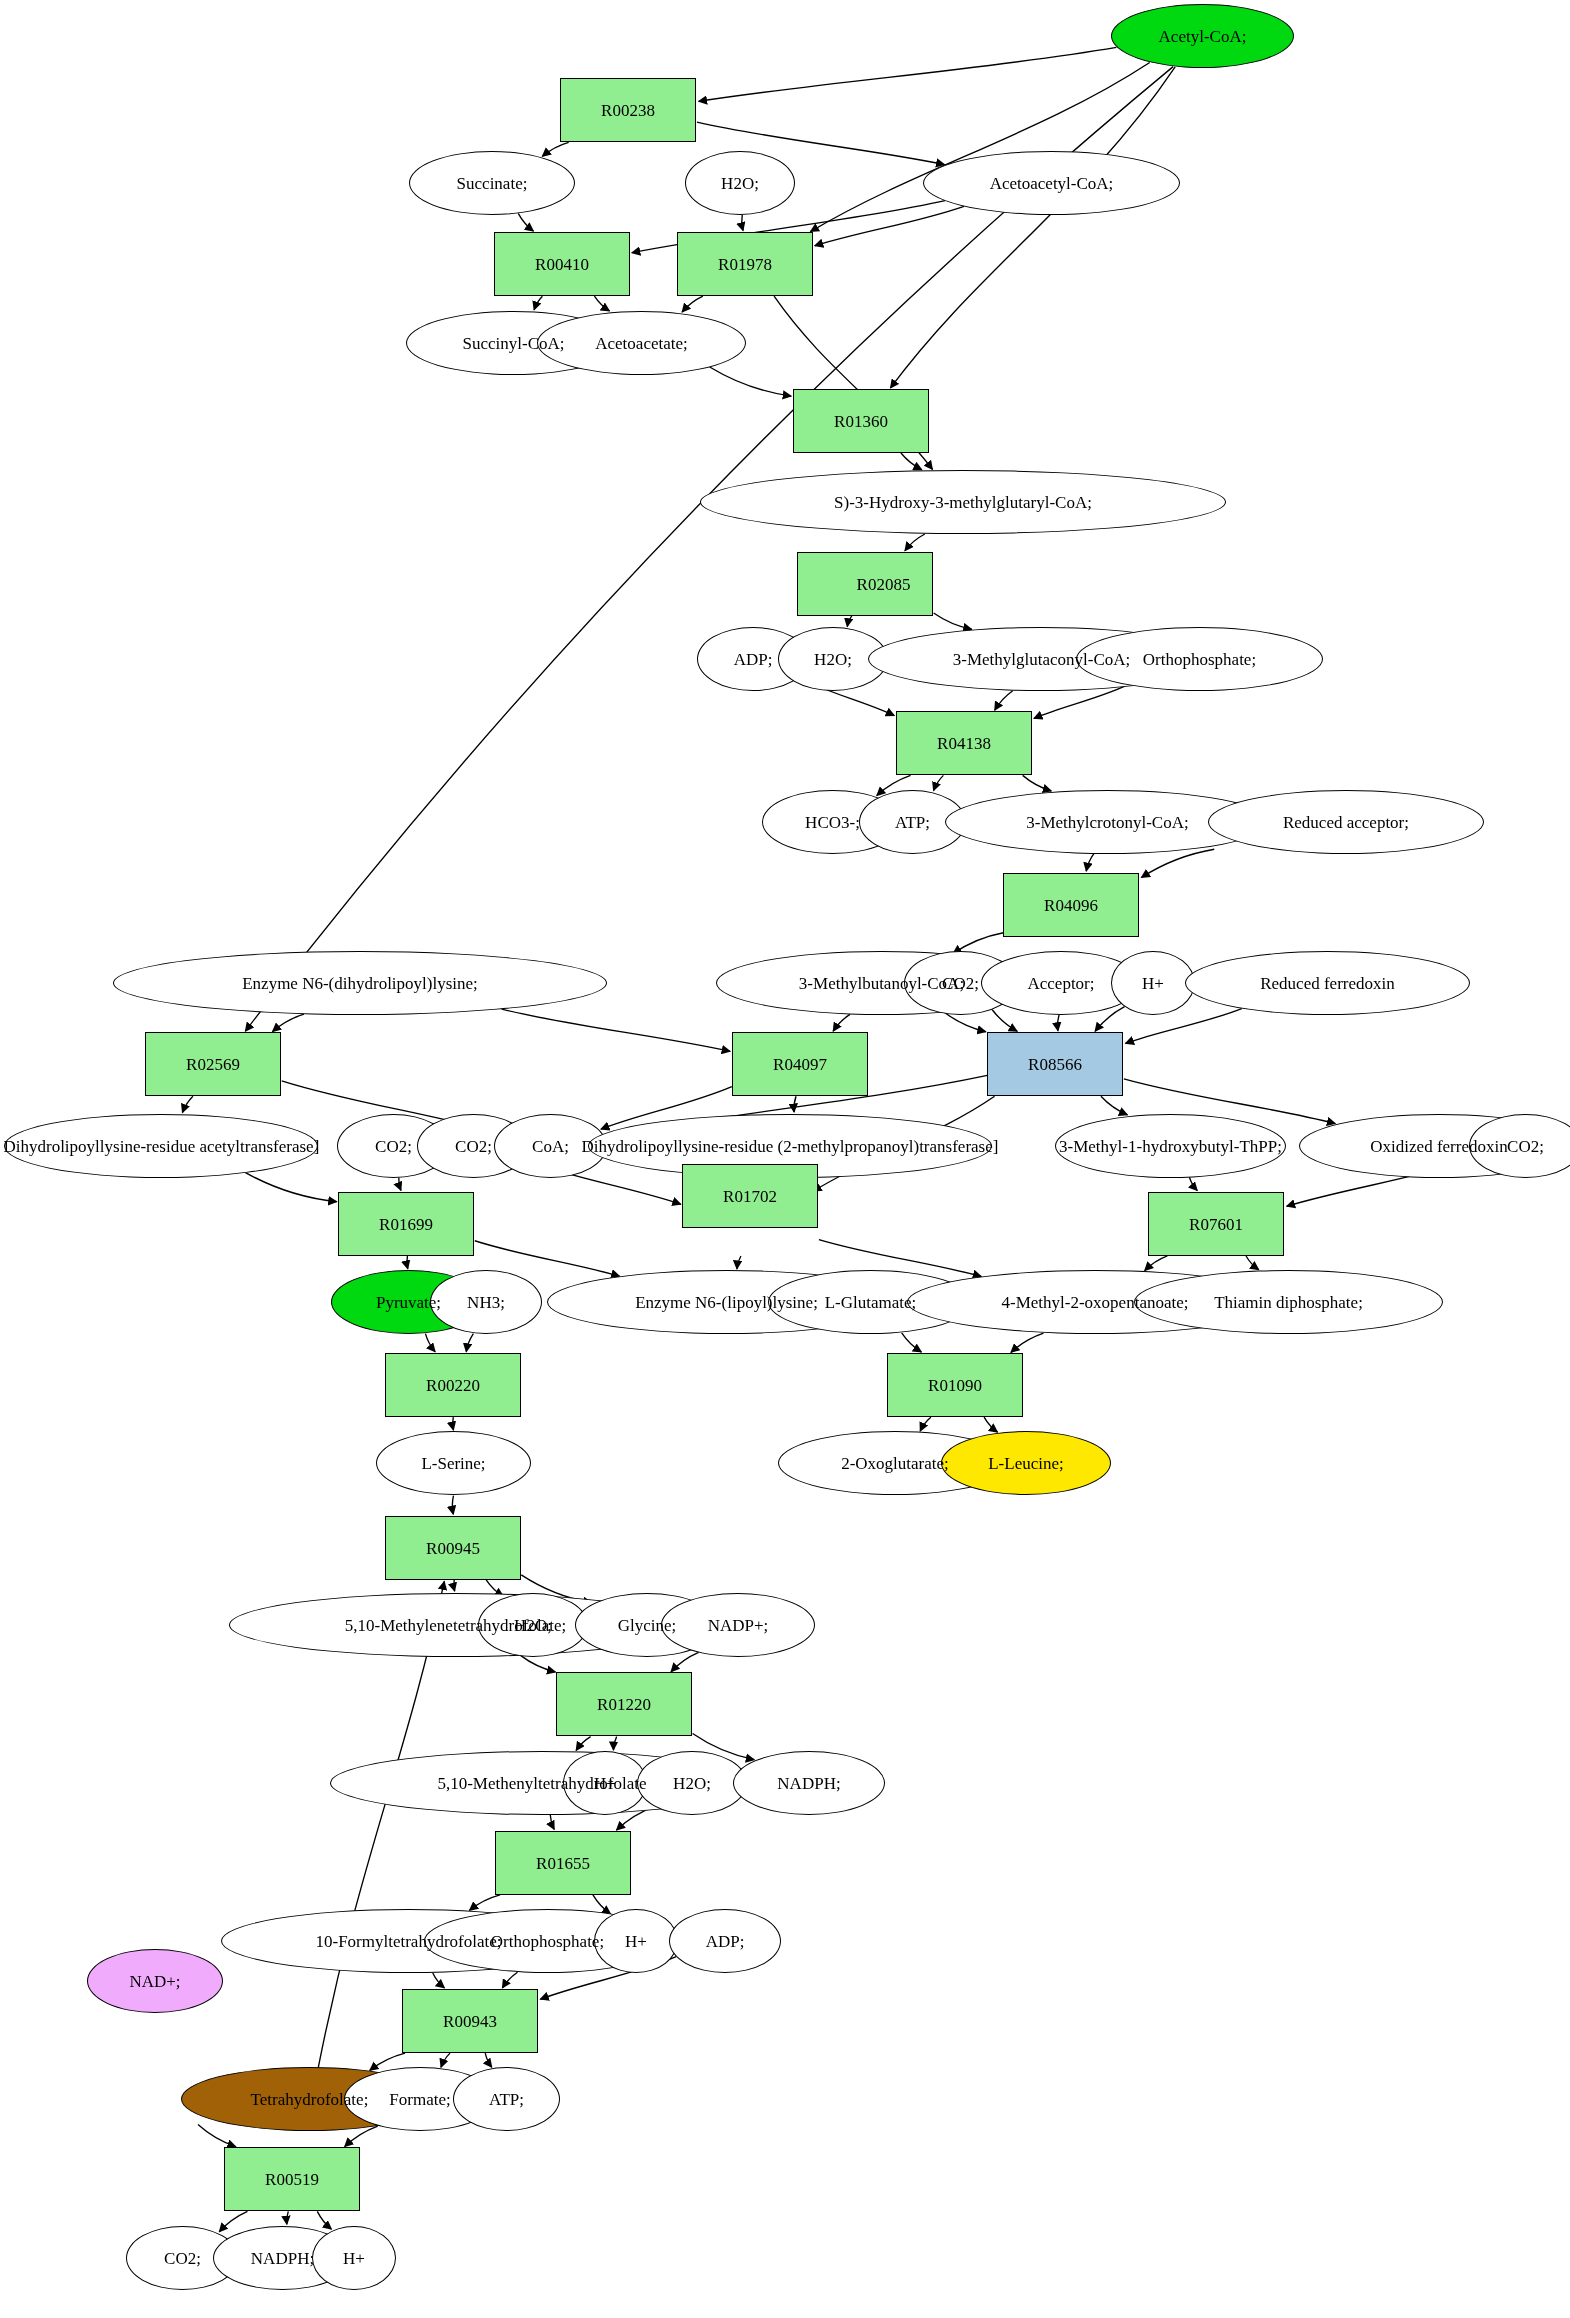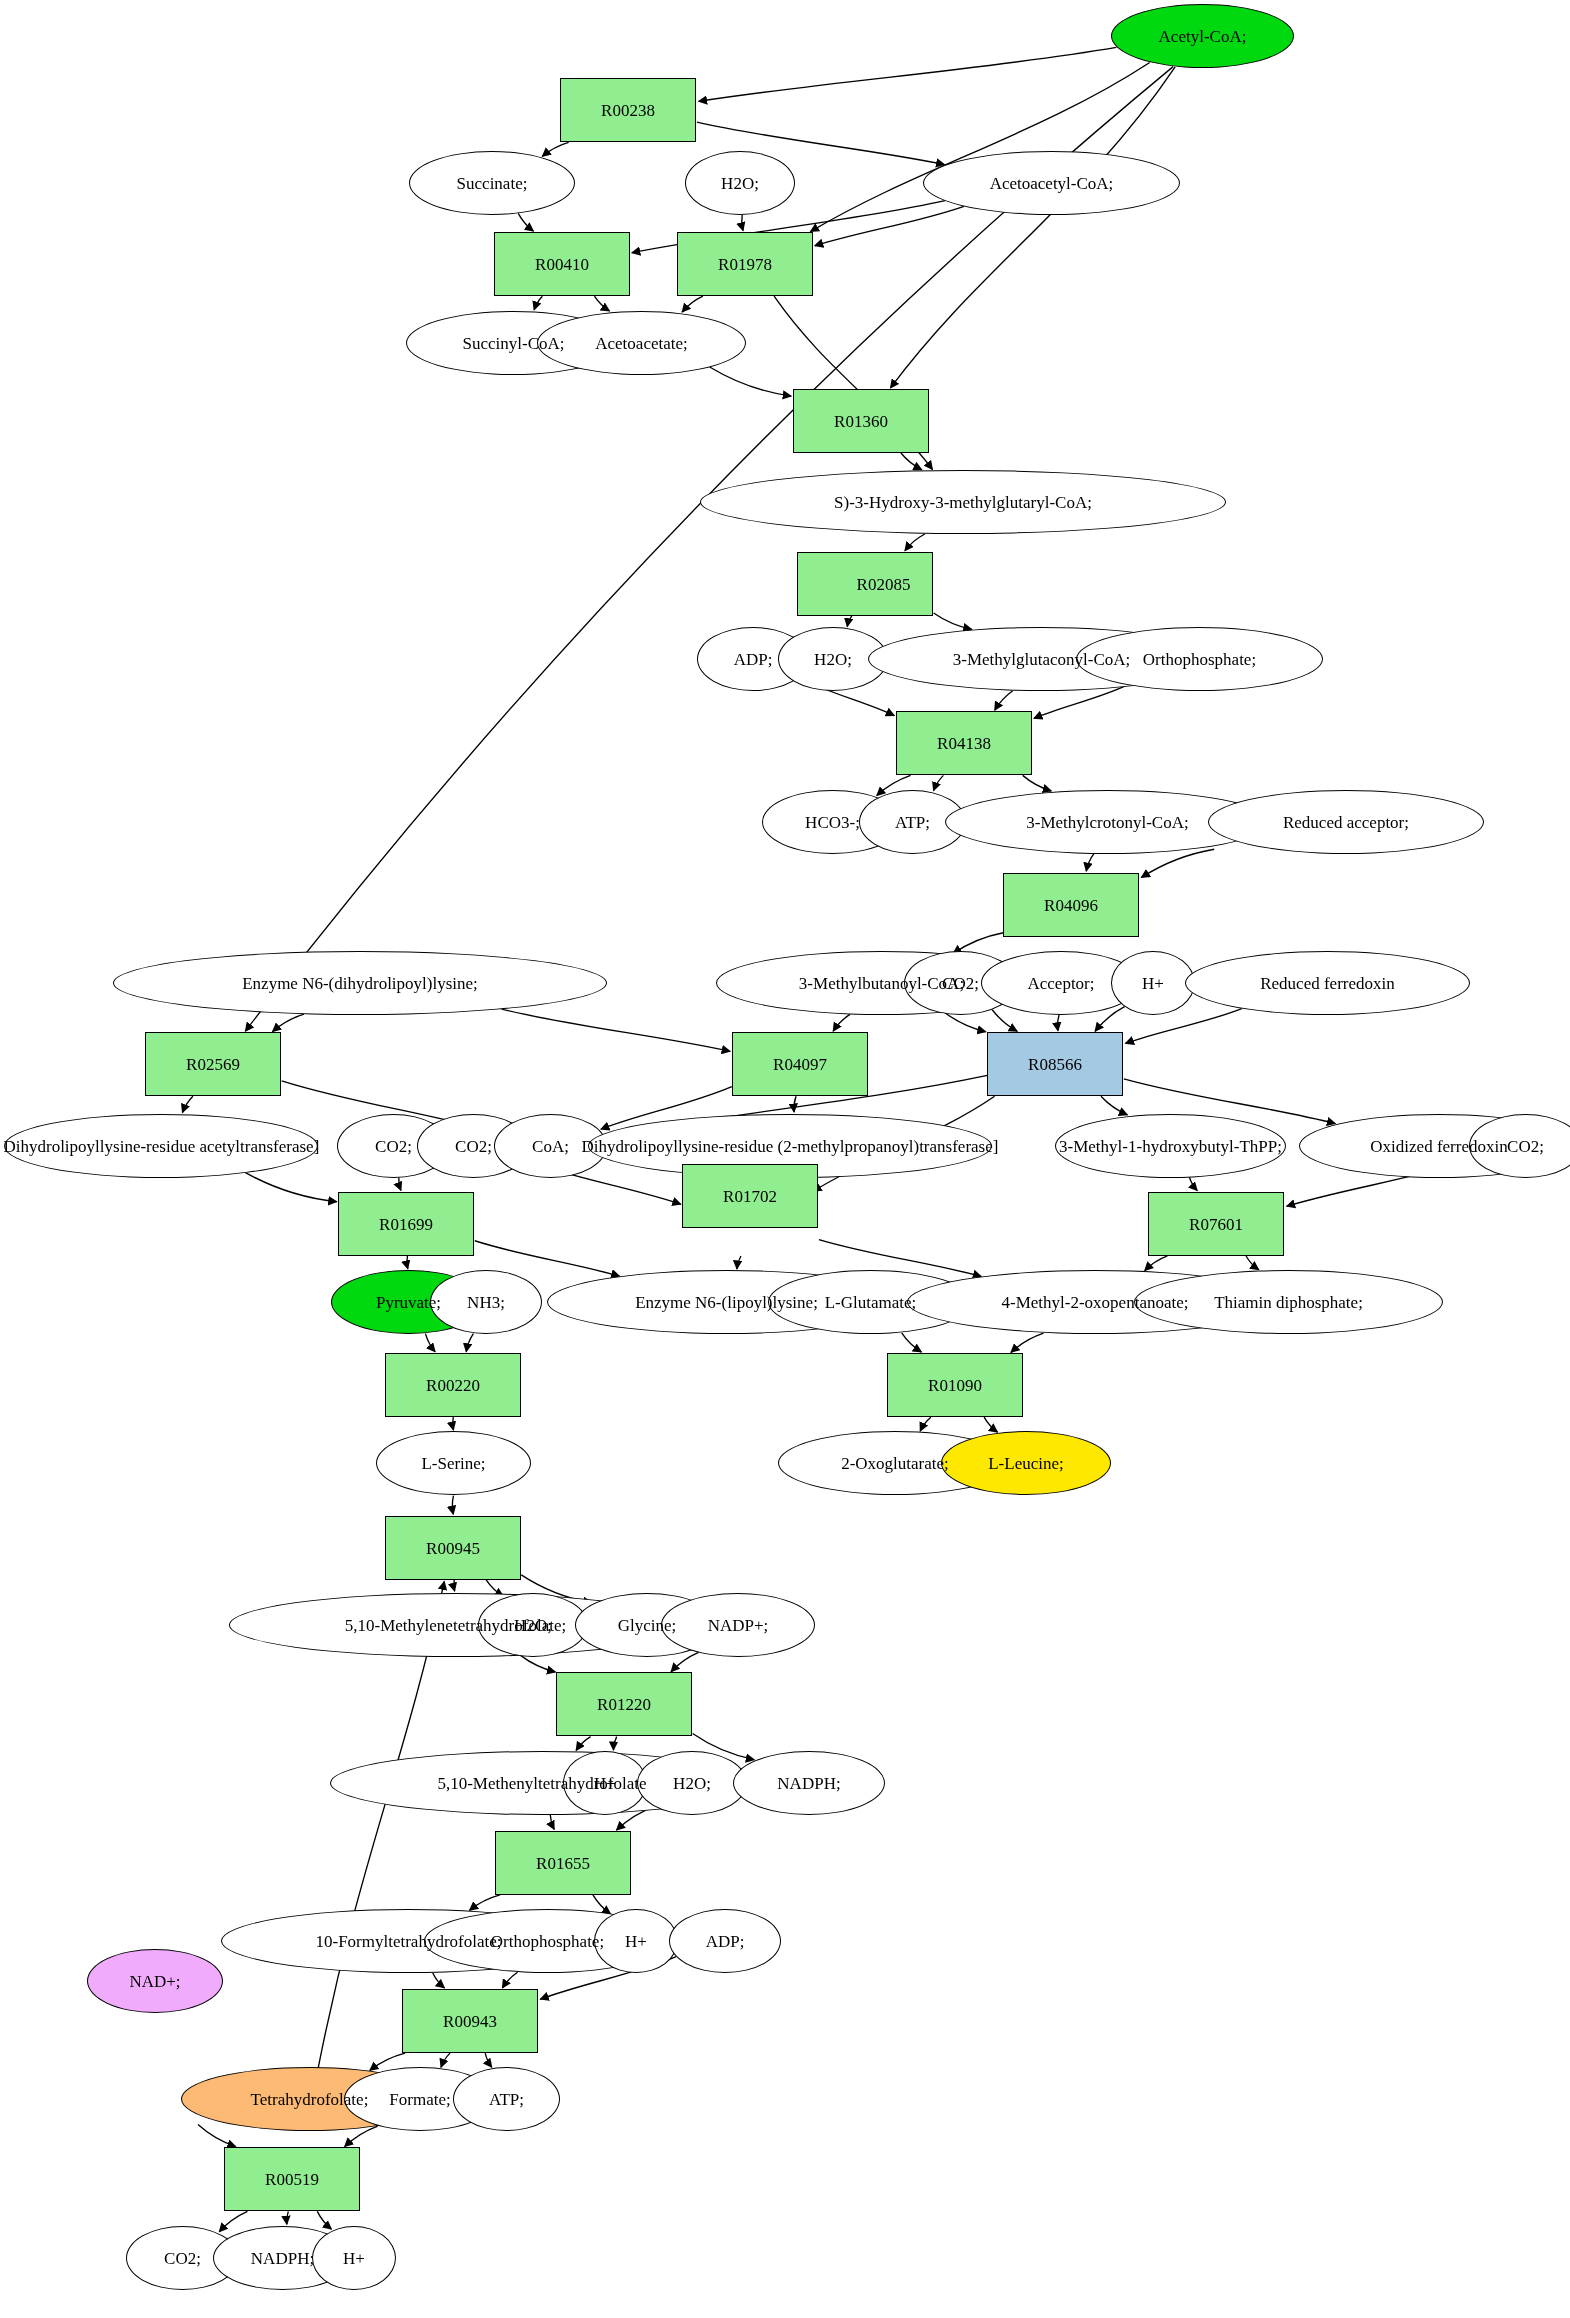--- a/index.html
+++ b/index.html
@@ -323,21 +323,21 @@
       </div>
       <div class="node ellipse" style="left: 669px; top: 1909px; width: 112px; height: 64px; font-size: 17px; background: rgb(255, 255, 255);">
         <span class="lbl">ADP;</span>
       </div>
       <div class="node rect" style="left: 402px; top: 1989px; width: 136px; height: 64px; font-size: 17px; background: rgb(144, 238, 144);">
         <span class="lbl">R00943</span>
       </div>
       <div class="node ellipse" style="left: 87px; top: 1949px; width: 136px; height: 64px; font-size: 17px; background: #f0abfc;">
         <span class="lbl">NAD+;</span>
       </div>
-      <div class="node ellipse" style="left: 181px; top: 2067px; width: 257px; height: 64px; font-size: 17px; background: #fdba74;">
+      <div class="node ellipse" style="left: 181px; top: 2067px; width: 257px; height: 64px; font-size: 17px; background: #a16207;">
         <span class="lbl">Tetrahydrofolate;</span>
       </div>
       <div class="node ellipse" style="left: 344px; top: 2067px; width: 152px; height: 64px; font-size: 17px; background: rgb(255, 255, 255);">
         <span class="lbl">Formate;</span>
       </div>
       <div class="node ellipse" style="left: 453px; top: 2067px; width: 107px; height: 64px; font-size: 17px; background: rgb(255, 255, 255);">
         <span class="lbl">ATP;</span>
       </div>
       <div class="node rect" style="left: 224px; top: 2147px; width: 136px; height: 64px; font-size: 17px; background: rgb(144, 238, 144);">
         <span class="lbl">R00519</span>

